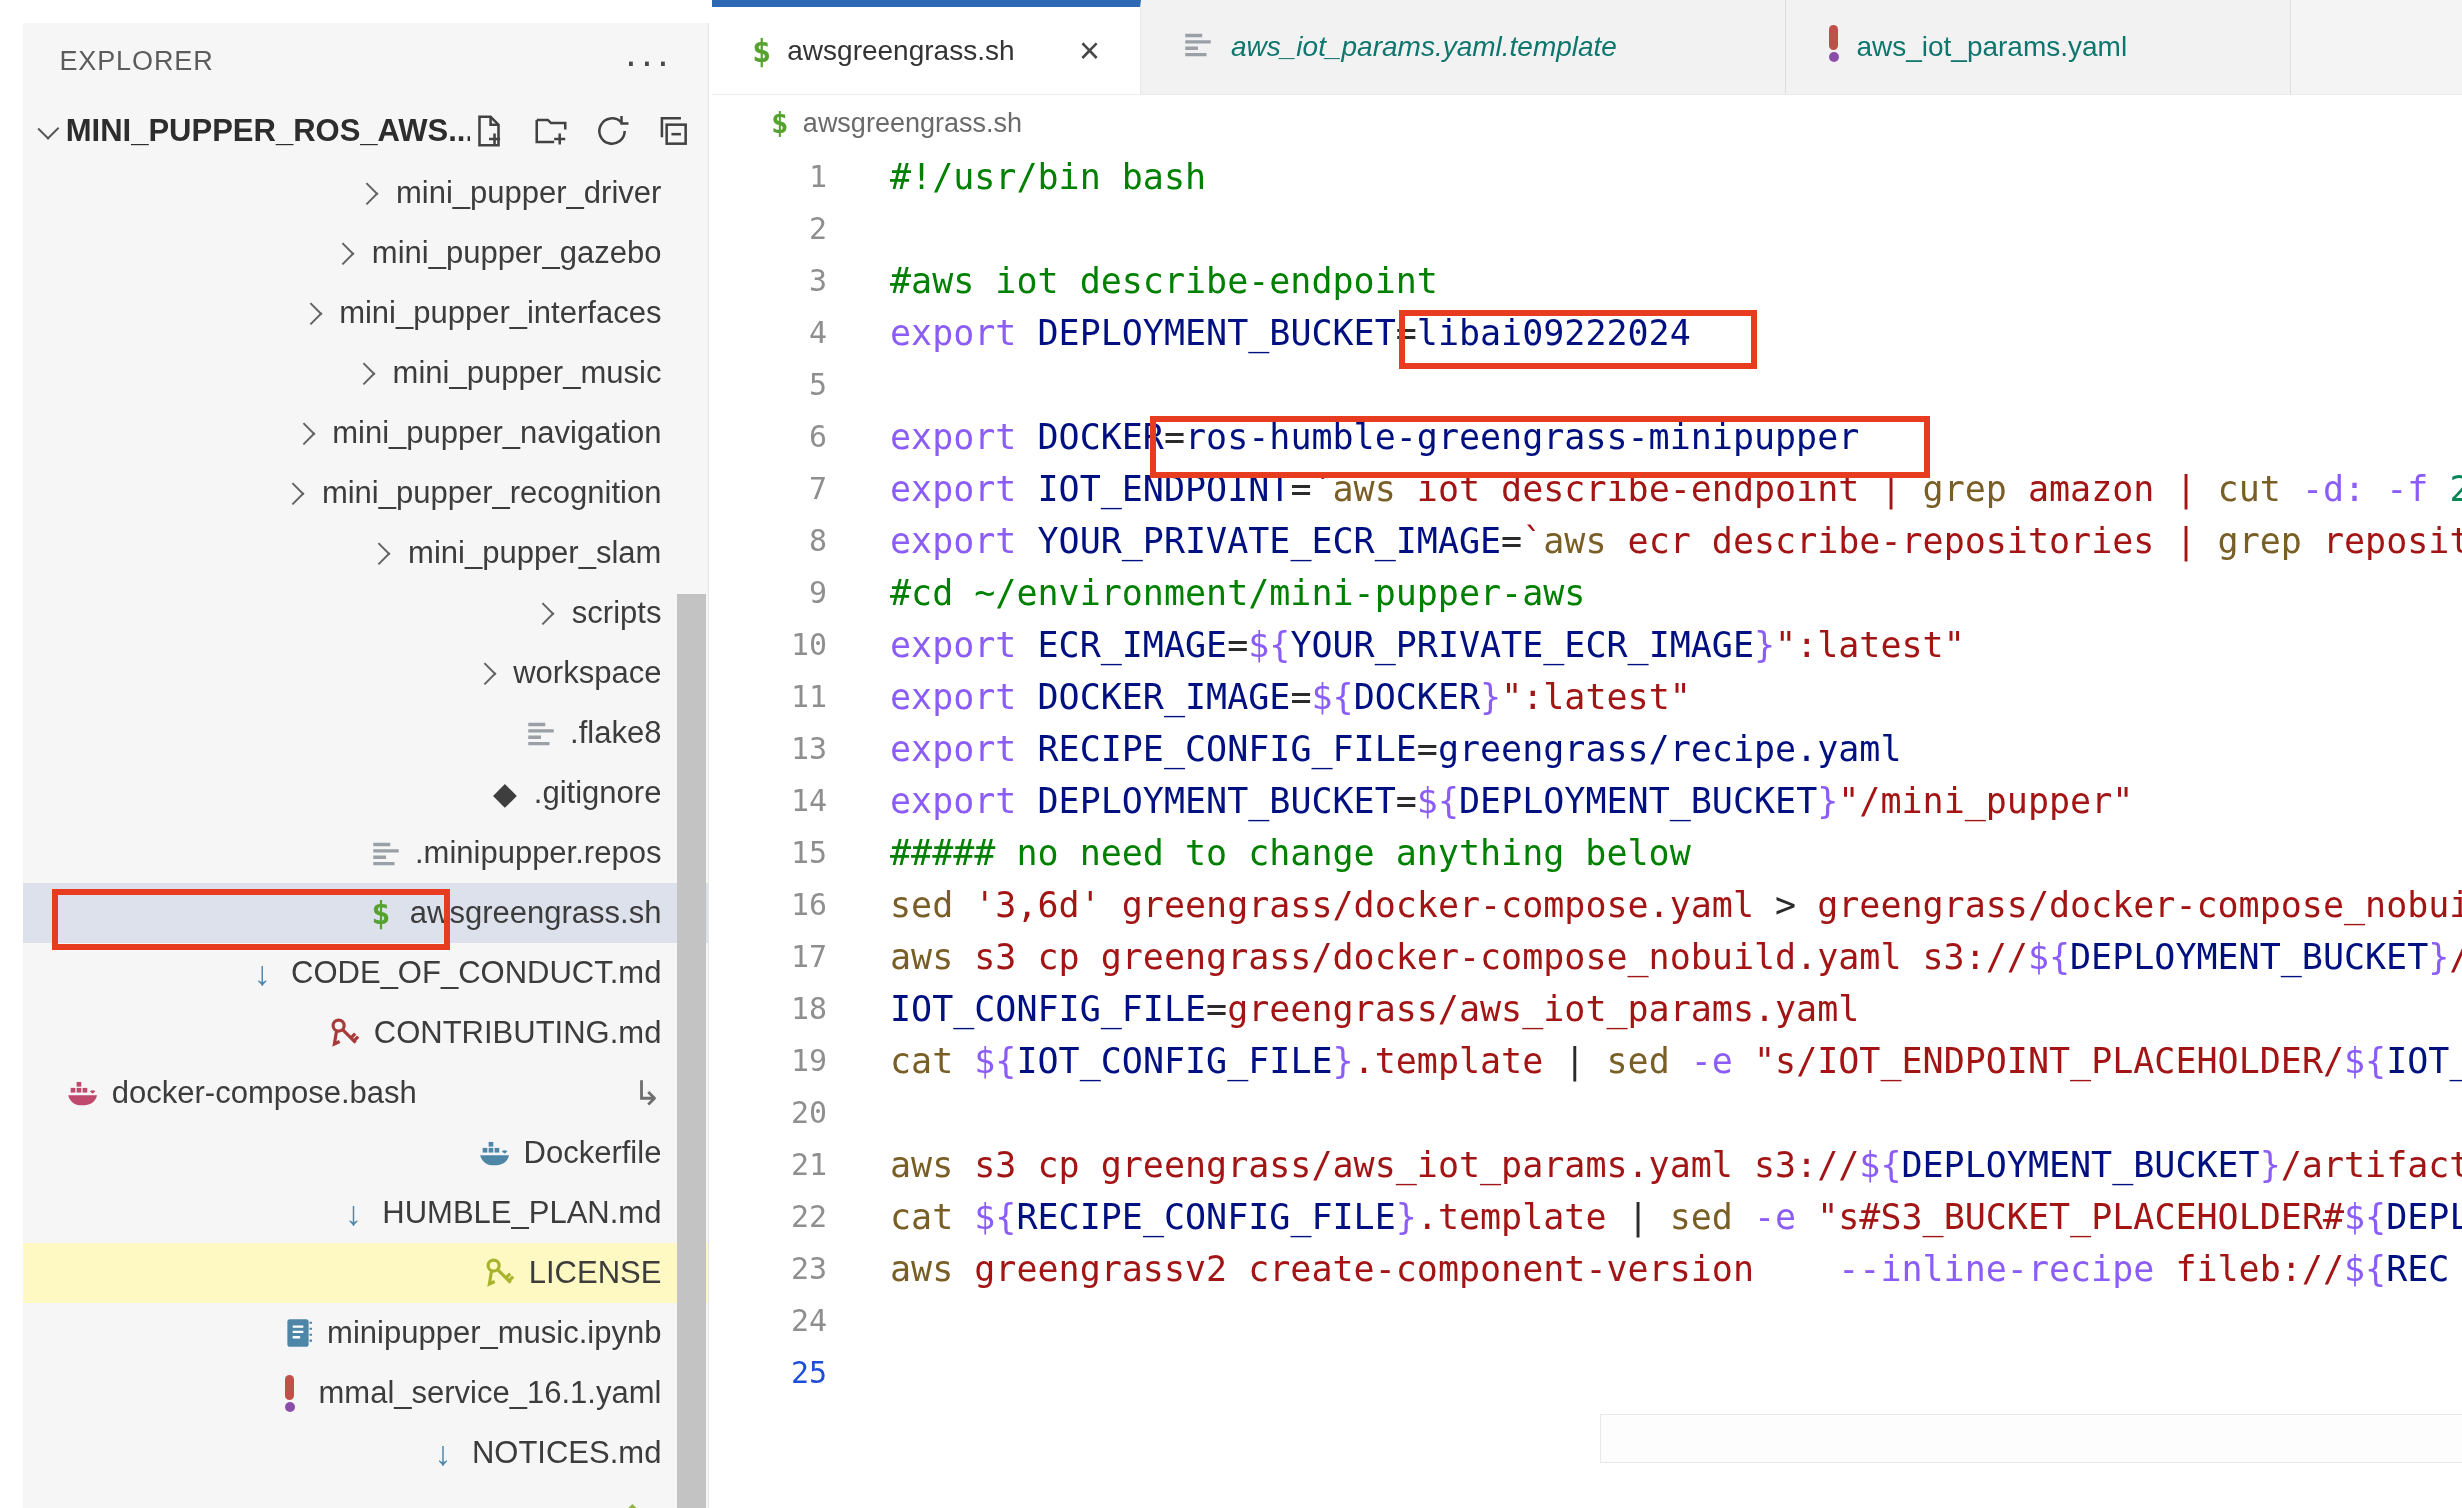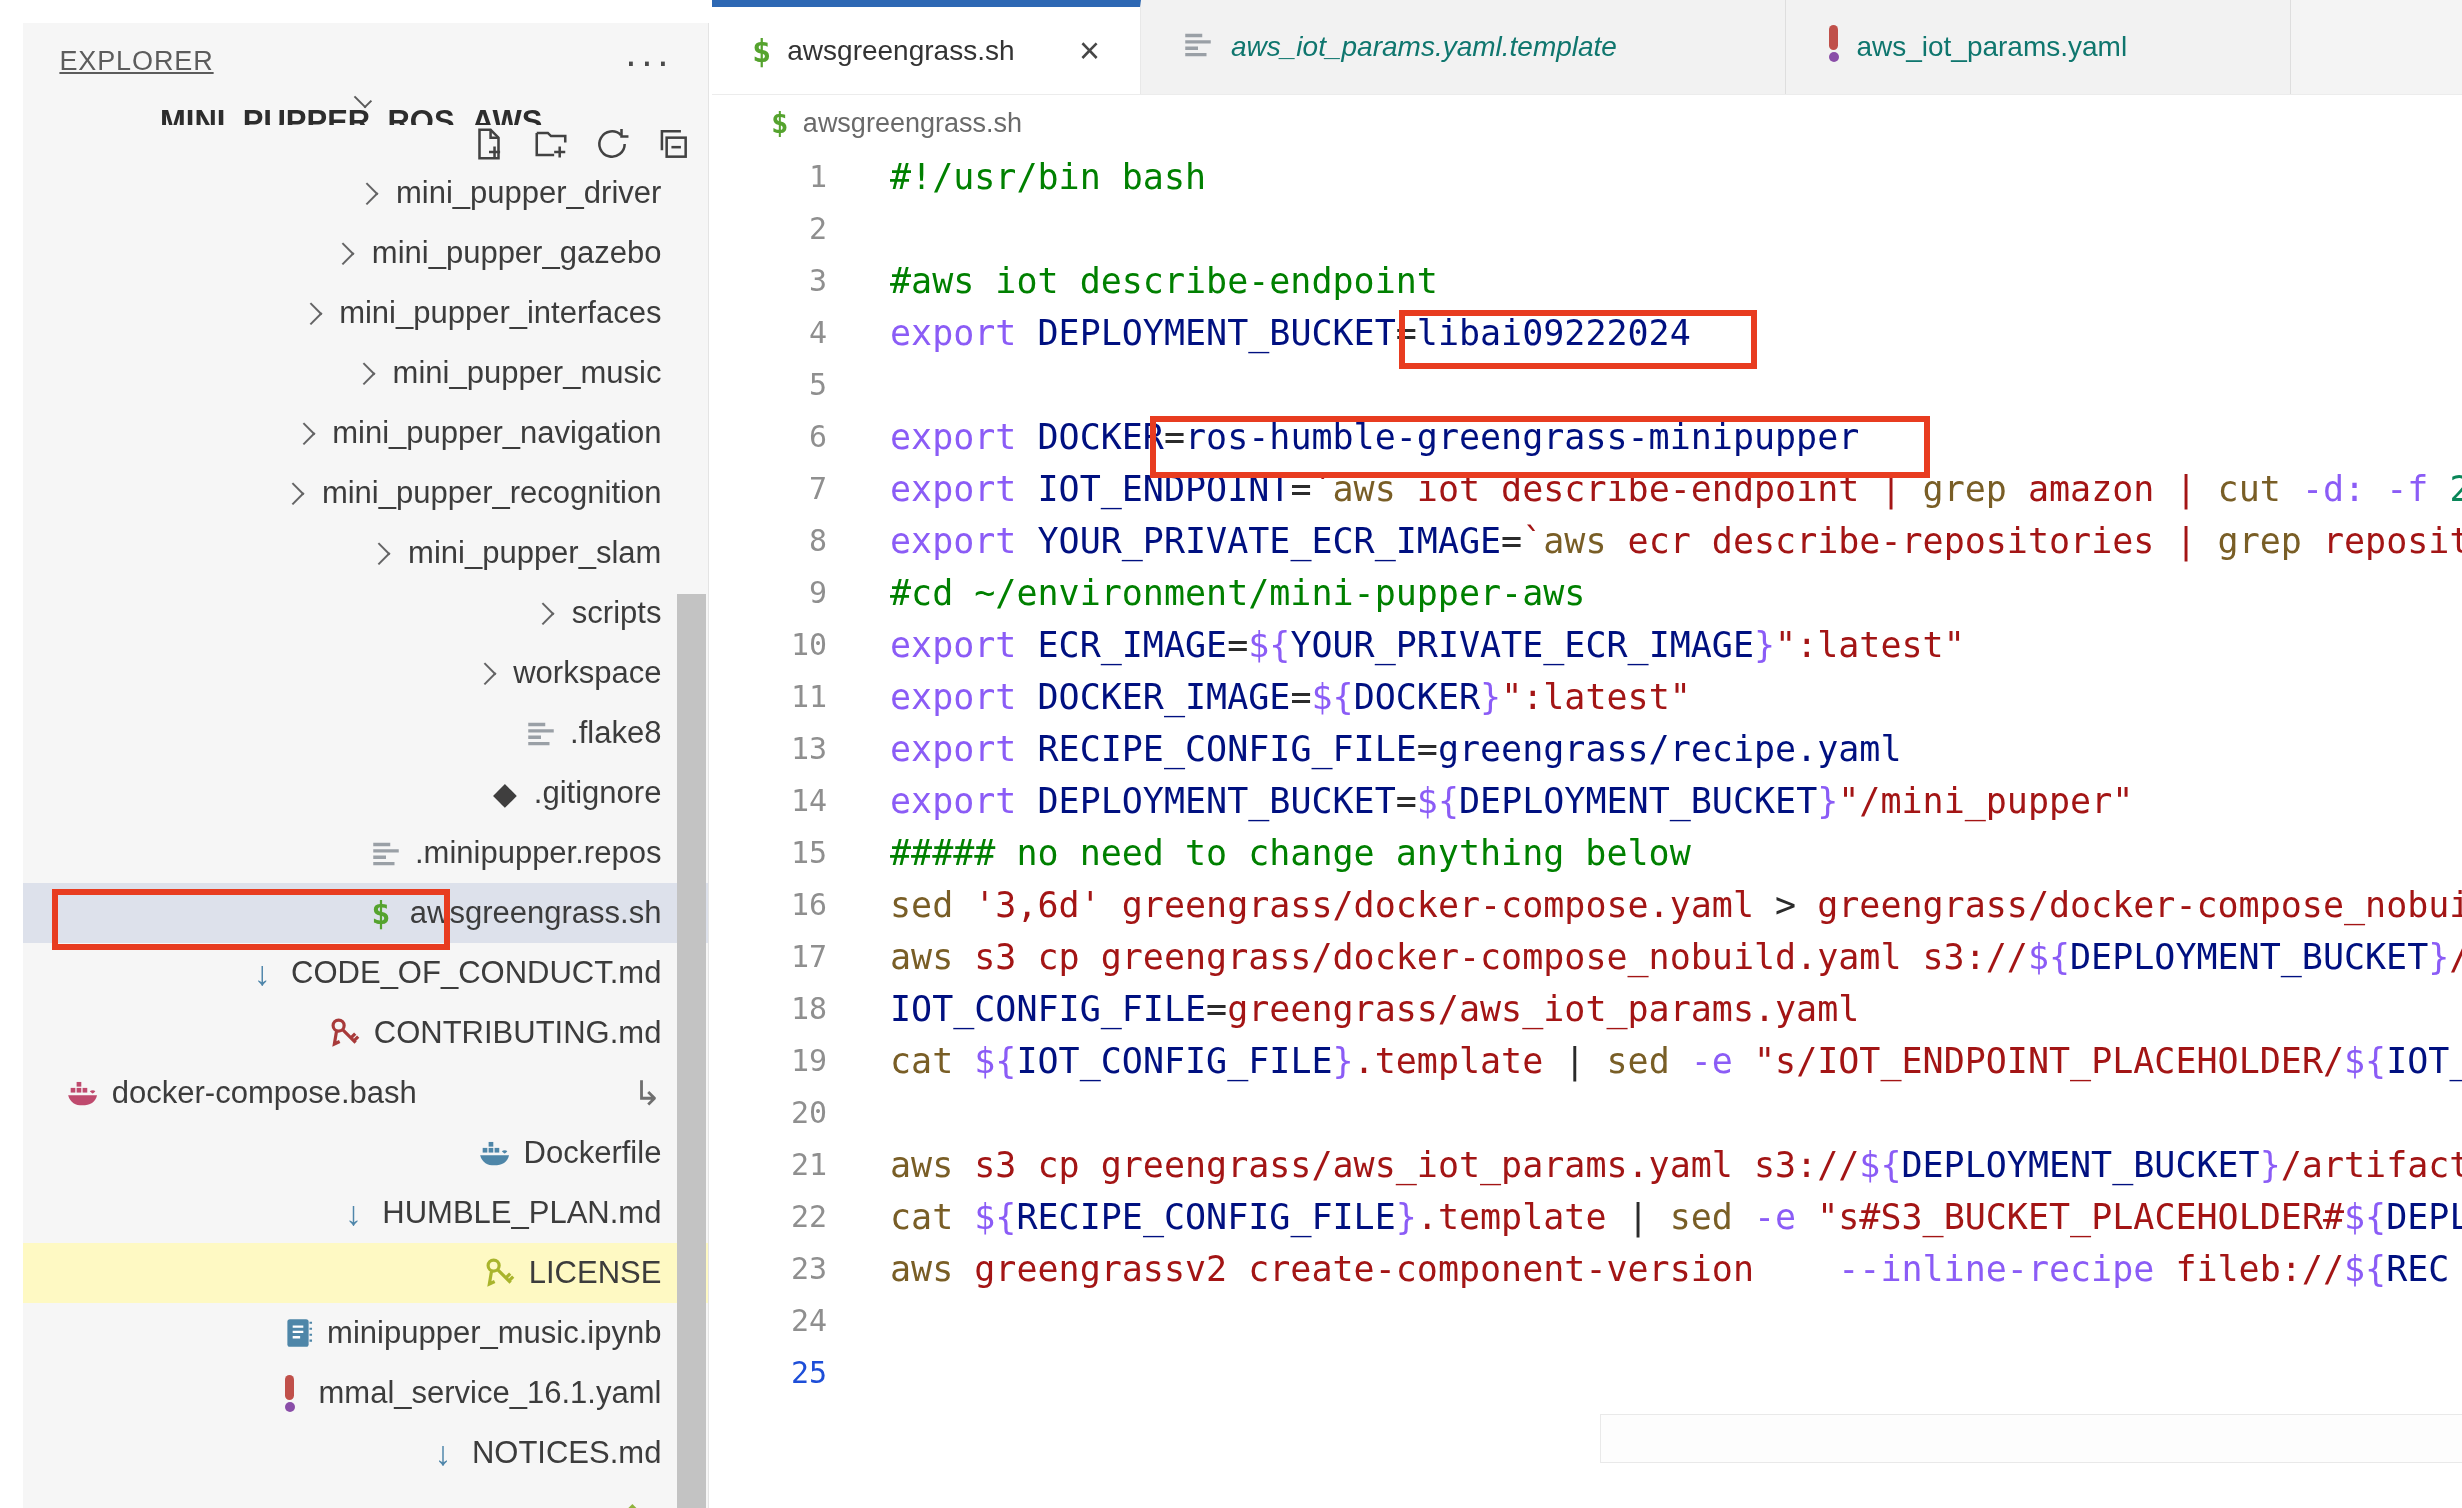--- a/index.html
+++ b/index.html
@@ -2,23 +2,23 @@
 <html style="font-size:14.4px"><head>
 <meta charset="utf-8">
 <style>
   html,body{margin:0;padding:0;background:#fff;}
   .app{position:relative;width:2462px;height:1509px;background:#ffffff;overflow:hidden;
        font-family:"Liberation Sans",sans-serif;color:#3c3c3c;}
 
   
   .sidebar{position:absolute;left:23.4px;top:23.4px;width:685px;height:1485px;background:#f6f6f6;border-right:1.8px solid #e4e4e4;overflow:hidden;}
   .sb-head{display:flex;align-items:center;height:76px;padding:0 36px;}
-  .sb-title{font-size:27px;letter-spacing:0.9px;color:#5c5c5c;text-decoration:underline;}
+  .sb-title{font-size:27px;letter-spacing:0.9px;color:#5c5c5c;}
   .sb-more{margin-left:auto;font-size:40px;color:#4a4a4a;line-height:18px;letter-spacing:2.7px;}
-  .sb-root{display:flex;align-items:center;height:64px;padding:0 16px 0 12.6px;flex-direction:column;}
+  .sb-root{display:flex;align-items:center;height:64px;padding:0 16px 0 12.6px;}
   .chev{display:inline-block;width:13.5px;height:13.5px;border-right:2.7px solid #5a5a5a;border-bottom:2.7px solid #5a5a5a;}
   .chev-d{transform:rotate(45deg);margin:-5.4px 9px 0 5.4px;}
   .root-label{font-size:31px;font-weight:bold;color:#2d2d2d;white-space:nowrap;overflow:hidden;}
   .root-actions{margin-left:auto;display:flex;gap:23.4px;align-items:center;}
   .root-actions svg{width:38px;height:38px;stroke:#424242;fill:none;stroke-width:1.6;}
   .tree{position:absolute;left:0;top:140px;width:685px;}
   .trow{display:flex;align-items:center;height:60px;padding:0 47px 0 36px;white-space:nowrap;justify-content:flex-end;}
   .trow.selected{background:#dde1eb;}
   .trow.hover{background:#fef9c3;}
   .ticon{width:47px;display:flex;justify-content:center;align-items:center;flex:none;}

